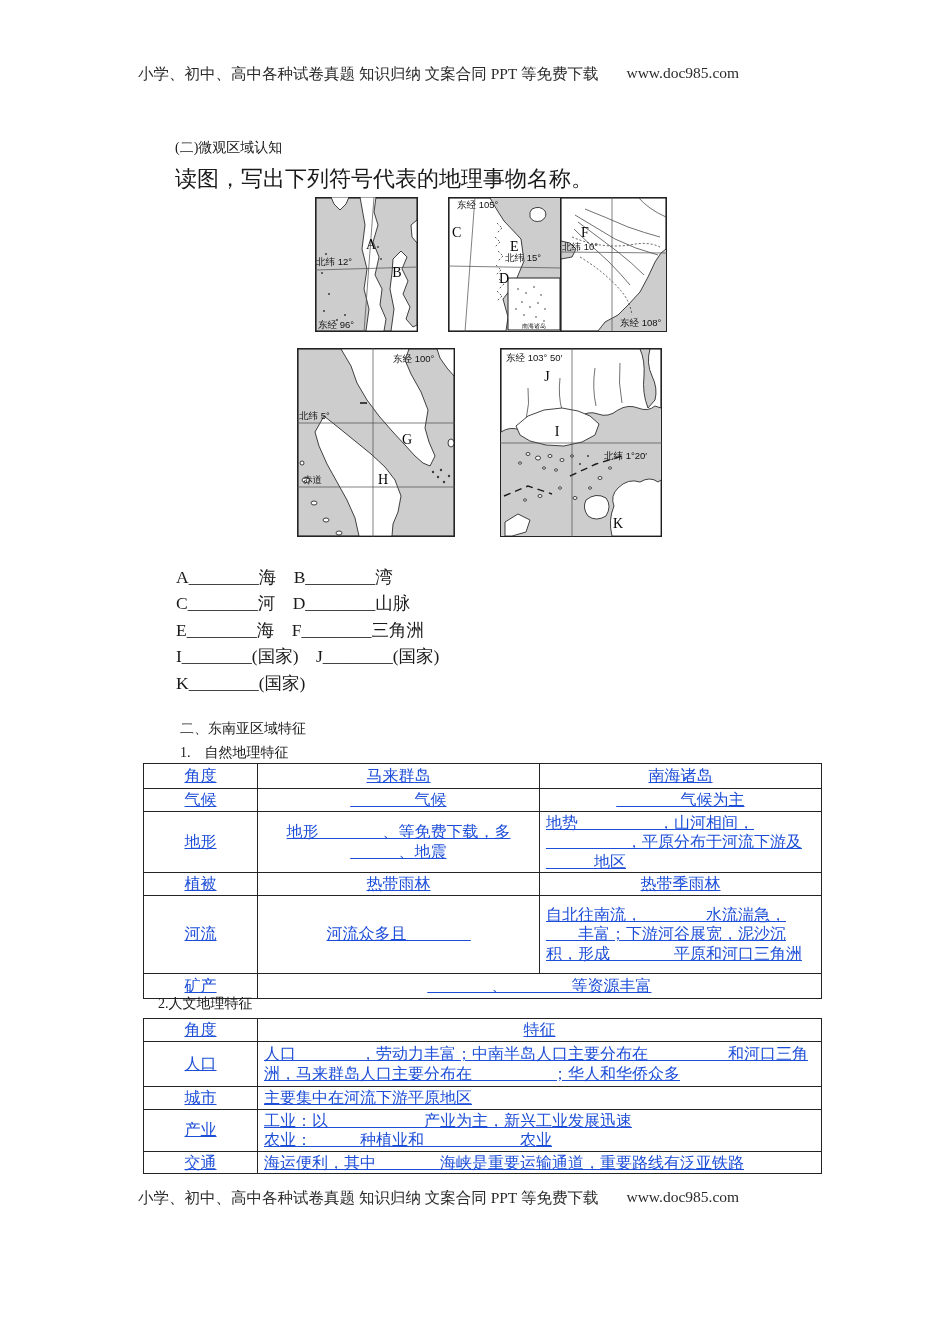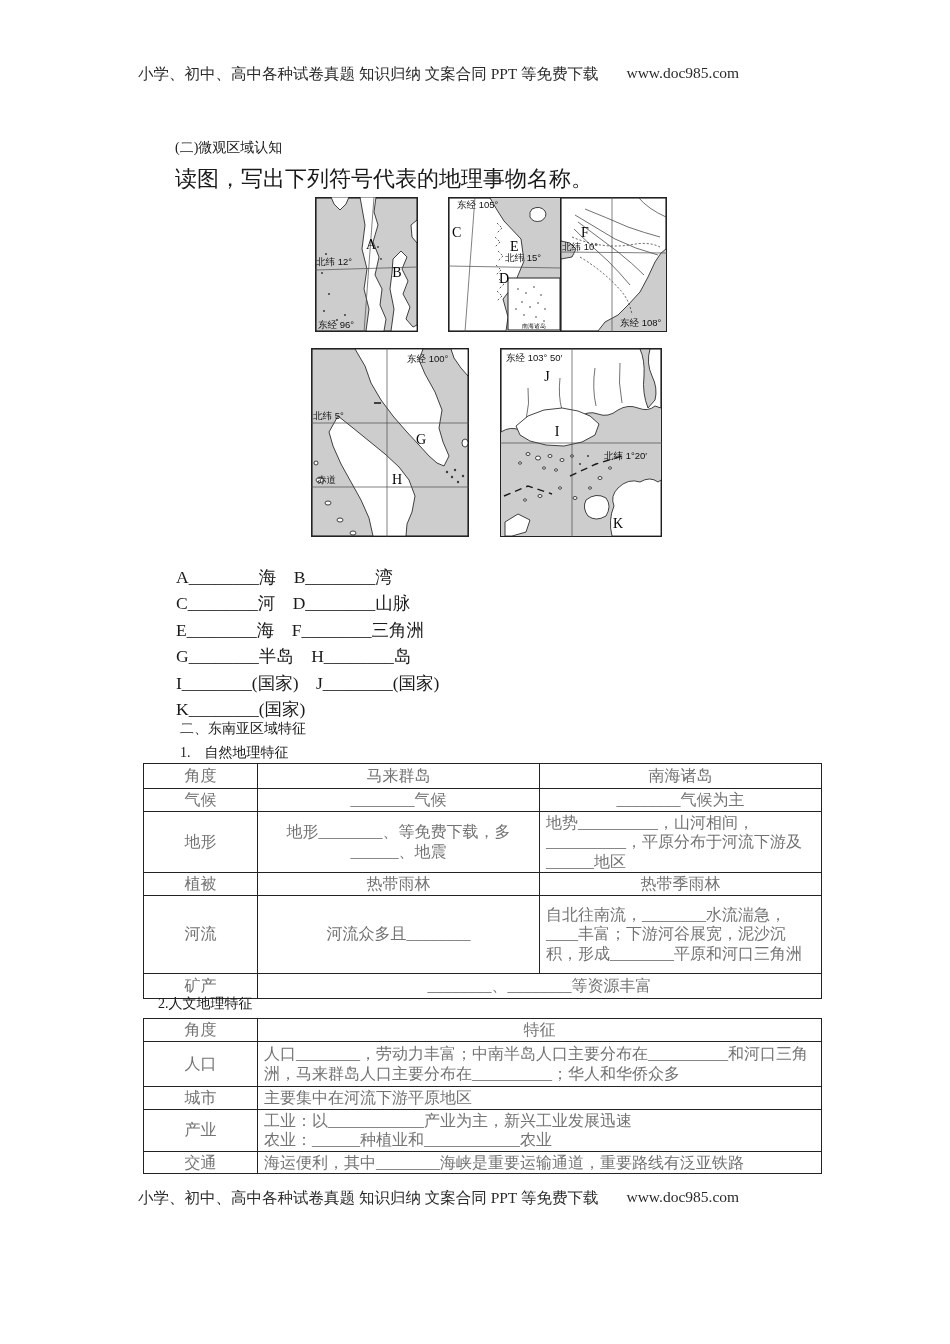--- a/index.html
+++ b/index.html
@@ -20,21 +20,21 @@
   .inset-lab{font-size:6px;fill:#222;font-family:"Liberation Sans",sans-serif;}
   .coast{fill:none;stroke:#151515;stroke-width:0.8;}
   .land{fill:#ffffff;stroke:#151515;stroke-width:0.8;}
   .sea{fill:#cdcdcd;}
   .grid{stroke:#4a4a4a;stroke-width:0.7;fill:none;}
   .river{stroke:#333;stroke-width:0.7;fill:none;}
   .ridge{stroke:#333;stroke-width:0.8;fill:none;stroke-dasharray:2,2;}
   .bdry{stroke:#1a1a1a;stroke-width:1.4;fill:none;stroke-dasharray:7,5;}
   .dot{fill:#3a3a3a;}
   .t{position:absolute;left:143px;border-collapse:collapse;table-layout:fixed;
-     font-size:16px;line-height:1.22;color:#737373;}
+     font-size:16px;line-height:1.22;color:#1d4ed8;text-decoration:underline;}
   .t td{border:1.6px solid #232323;padding:1px 6px;vertical-align:middle;overflow:hidden;}
   .t .c{text-align:center;}
   .t .l{text-align:left;}
   .t1{top:763px;width:678px;}
   .t2{top:1018px;width:678px;}
 </style>
 </head>
 <body>
 
 <div class="page">
@@ -139,21 +139,21 @@
       <g class="grid">
         <line x1="52" y1="0" x2="52" y2="135"></line>
           <line x1="0" y1="55" x2="107" y2="56"></line>
       </g>
       <text class="mletter" x="25" y="40" text-anchor="middle">F</text>
       <text class="mlab" x="2" y="53">北纬 10°</text>
       <text class="mlab" x="60" y="129">东经 108°</text>
     </svg>
   </div>
 
-  <div class="map" style="left:311px;top:348px">
+  <div class="map" style="left:297px;top:348px">
     <svg width="158" height="189" viewBox="0 0 158 189">
       <rect x="0.8" y="0.8" width="156.4" height="187.4" class="sea" stroke="#232323" stroke-width="1.6"></rect>
       <g>
         <path class="land" d="M44,1 L54,18 L60,35 L70,52 L82,68 L95,83 L108,97 L118,108 L126,115 L133,118 L138,108 L132,94 L128,80 L131,62 L124,44 L114,26 L108,12 L112,1 Z"></path>
         <path class="land" d="M140,1 L157,1 L157,28 L150,20 L143,10 Z"></path>
         <path class="land" d="M27,68 L42,80 L58,93 L74,106 L88,119 L98,132 L104,148 L101,164 L96,176 L95,188 L62,188 L58,170 L50,152 L40,134 L30,116 L22,98 L18,84 Z"></path>
         <ellipse class="land" cx="9" cy="132" rx="4" ry="2.5"></ellipse>
         <ellipse class="land" cx="17" cy="155" rx="3" ry="2"></ellipse>
         <ellipse class="land" cx="29" cy="172" rx="3" ry="2"></ellipse>
         <ellipse class="land" cx="5" cy="115" rx="2" ry="2"></ellipse>
@@ -231,21 +231,20 @@
       <text class="mletter" x="47" y="33" text-anchor="middle">J</text>
       <text class="mletter" x="57" y="88" text-anchor="middle">I</text>
       <text class="mletter" x="118" y="180" text-anchor="middle">K</text>
     </svg>
   </div>
 
   <div class="blank-lines">
     <div>A________海　B________湾</div>
     <div>C________河　D________山脉</div>
     <div>E________海　F________三角洲</div>
-    <div>G________半岛　H________岛</div>
     <div>I________(国家)　J________(国家)</div>
     <div>K________(国家)</div>
   </div>
 
   <div class="abs sec-title" style="left:180px;top:720px">二、东南亚区域特征</div>
   <div class="abs sec-title" style="left:180px;top:744px">1.　自然地理特征</div>
 
   <table class="t t1">
     <colgroup>
         <col style="width:114px">

